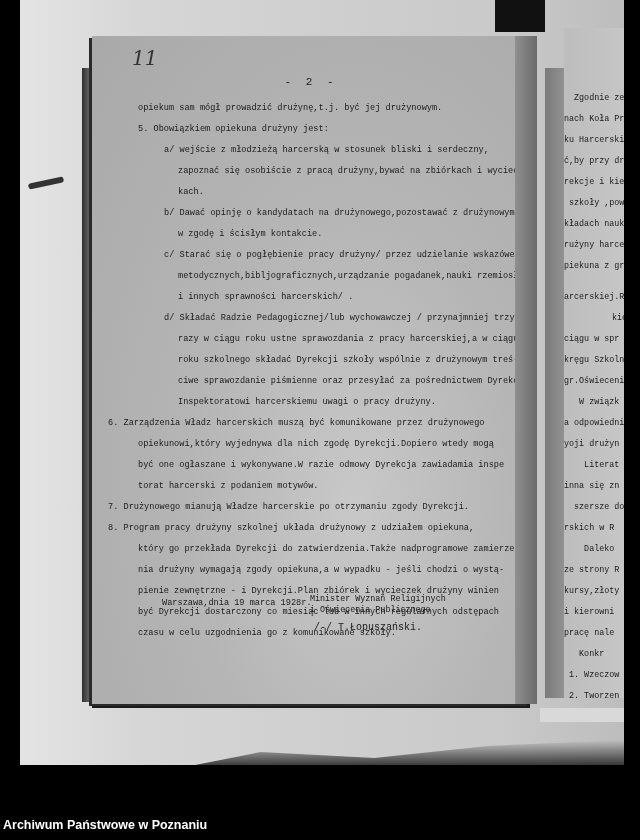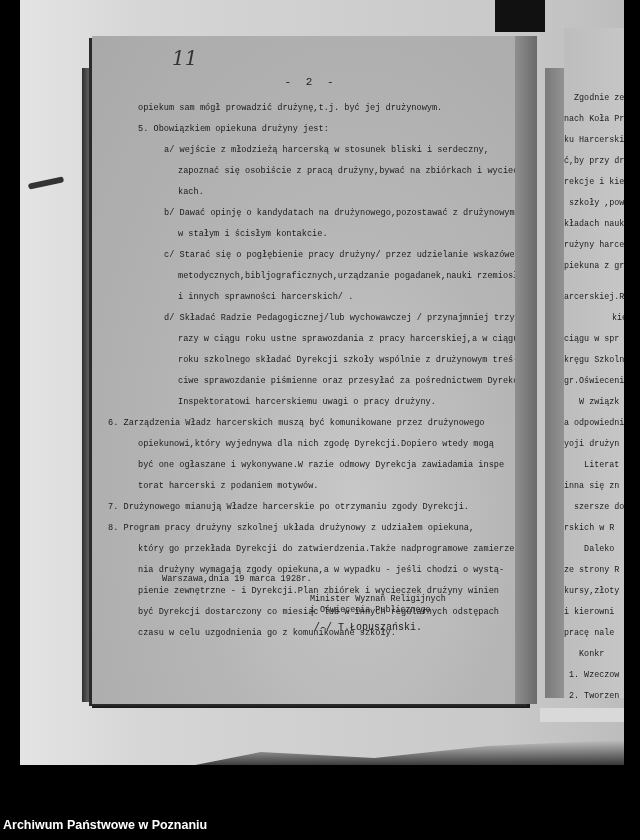--- a/index.html
+++ b/index.html
@@ -31,35 +31,35 @@
       position: absolute; left: 82px; top: 68px; width: 12px; height: 634px;
       background: linear-gradient(90deg, #2e2e2e, #5c5c5c, #444);
     }
     .sheet-right-strip {
       position: absolute; left: 515px; top: 36px; width: 22px; height: 668px;
       background: linear-gradient(90deg, #8f8f8f, #6a6a6a);
     }
 
     .handwritten-number {
       position: absolute; left: 40px; top: 10px;
-      font-family: "DejaVu Serif", serif; font-size: 20px; color: #333; font-style: italic; margin-left: 40px;
+      font-family: "DejaVu Serif", serif; font-size: 20px; color: #333; font-style: italic;
     }
     .page-number {
       position: absolute; left: 0; right: 0; top: 40px; text-align: center;
       font-size: 11px; letter-spacing: 4px;
     }
 
     .body-text { position: absolute; left: 46px; top: 62px; width: 400px; font-size: 8.6px; line-height: 21px; white-space: nowrap; }
     .line { display: block; height: 21px; }
     .ind1 { padding-left: 0; }
     .ind-sub { padding-left: 26px; }
     .ind-sub2 { padding-left: 40px; }
     .num-row-outdent { margin-left: -30px; }
 
-    .date-line { position: absolute; left: 70px; top: 538px; font-size: 8.6px; }
+    .date-line { position: absolute; left: 70px; top: 562px; font-size: 8.6px; }
     .sig-block { position: absolute; left: 218px; top: 558px; font-size: 8.4px; line-height: 11px; }
     .sig-name { position: absolute; left: 222px; top: 586px; font-size: 10px; }
 
     
     .right-page {
       position: absolute; left: 564px; top: 28px; width: 60px; height: 670px;
       background: linear-gradient(90deg, #bdbdbd, #c6c6c6);
       overflow: hidden; color: #1a1a1a;
       font-size: 8.4px; line-height: 21px; white-space: nowrap;
     }
@@ -134,21 +134,21 @@
 <div class="sheet">
   <div class="handwritten-number">11</div>
   <div class="page-number">- 2 -</div>
   <div class="body-text" id="body-lines">
       <span class="line ind1">opiekum sam mógł prowadzić drużynę,t.j. być jej drużynowym.</span>
       <span class="line ind1">5. Obowiązkiem opiekuna drużyny jest:</span>
       <span class="line ind-sub">a/ wejście z młodzieżą harcerską w stosunek bliski i serdeczny,</span>
       <span class="line ind-sub2">zapoznać się osobiście z pracą drużyny,bywać na zbiórkach i wyciecz</span>
       <span class="line ind-sub2">kach.</span>
       <span class="line ind-sub">b/ Dawać opinję o kandydatach na drużynowego,pozostawać z drużynowym</span>
-      <span class="line ind-sub2">w stałym i ścisłym kontakcie.</span>
+      <span class="line ind-sub2">w zgodę i ścisłym kontakcie.</span>
       <span class="line ind-sub">c/ Starać się o pogłębienie pracy drużyny/ przez udzielanie wskazówek</span>
       <span class="line ind-sub2">metodycznych,bibljograficznych,urządzanie pogadanek,nauki rzemiosł</span>
       <span class="line ind-sub2">i innych sprawności harcerskich/ .</span>
       <span class="line ind-sub">d/ Składać Radzie Pedagogicznej/lub wychowawczej /  przynajmniej trzy</span>
       <span class="line ind-sub2">razy w ciągu roku ustne sprawozdania z pracy harcerskiej,a w ciągu</span>
       <span class="line ind-sub2">roku szkolnego składać Dyrekcji szkoły wspólnie z drużynowym treś-</span>
       <span class="line ind-sub2">ciwe sprawozdanie piśmienne oraz przesyłać za pośrednictwem Dyrekcji</span>
       <span class="line ind-sub2">Inspektoratowi harcerskiemu uwagi o pracy drużyny.</span>
       <span class="line ind1 num-row-outdent">6.  Zarządzenia Władz harcerskich muszą być komunikowane przez drużynowego</span>
       <span class="line ind1">opiekunowi,który wyjednywa dla nich zgodę Dyrekcji.Dopiero wtedy mogą</span>

